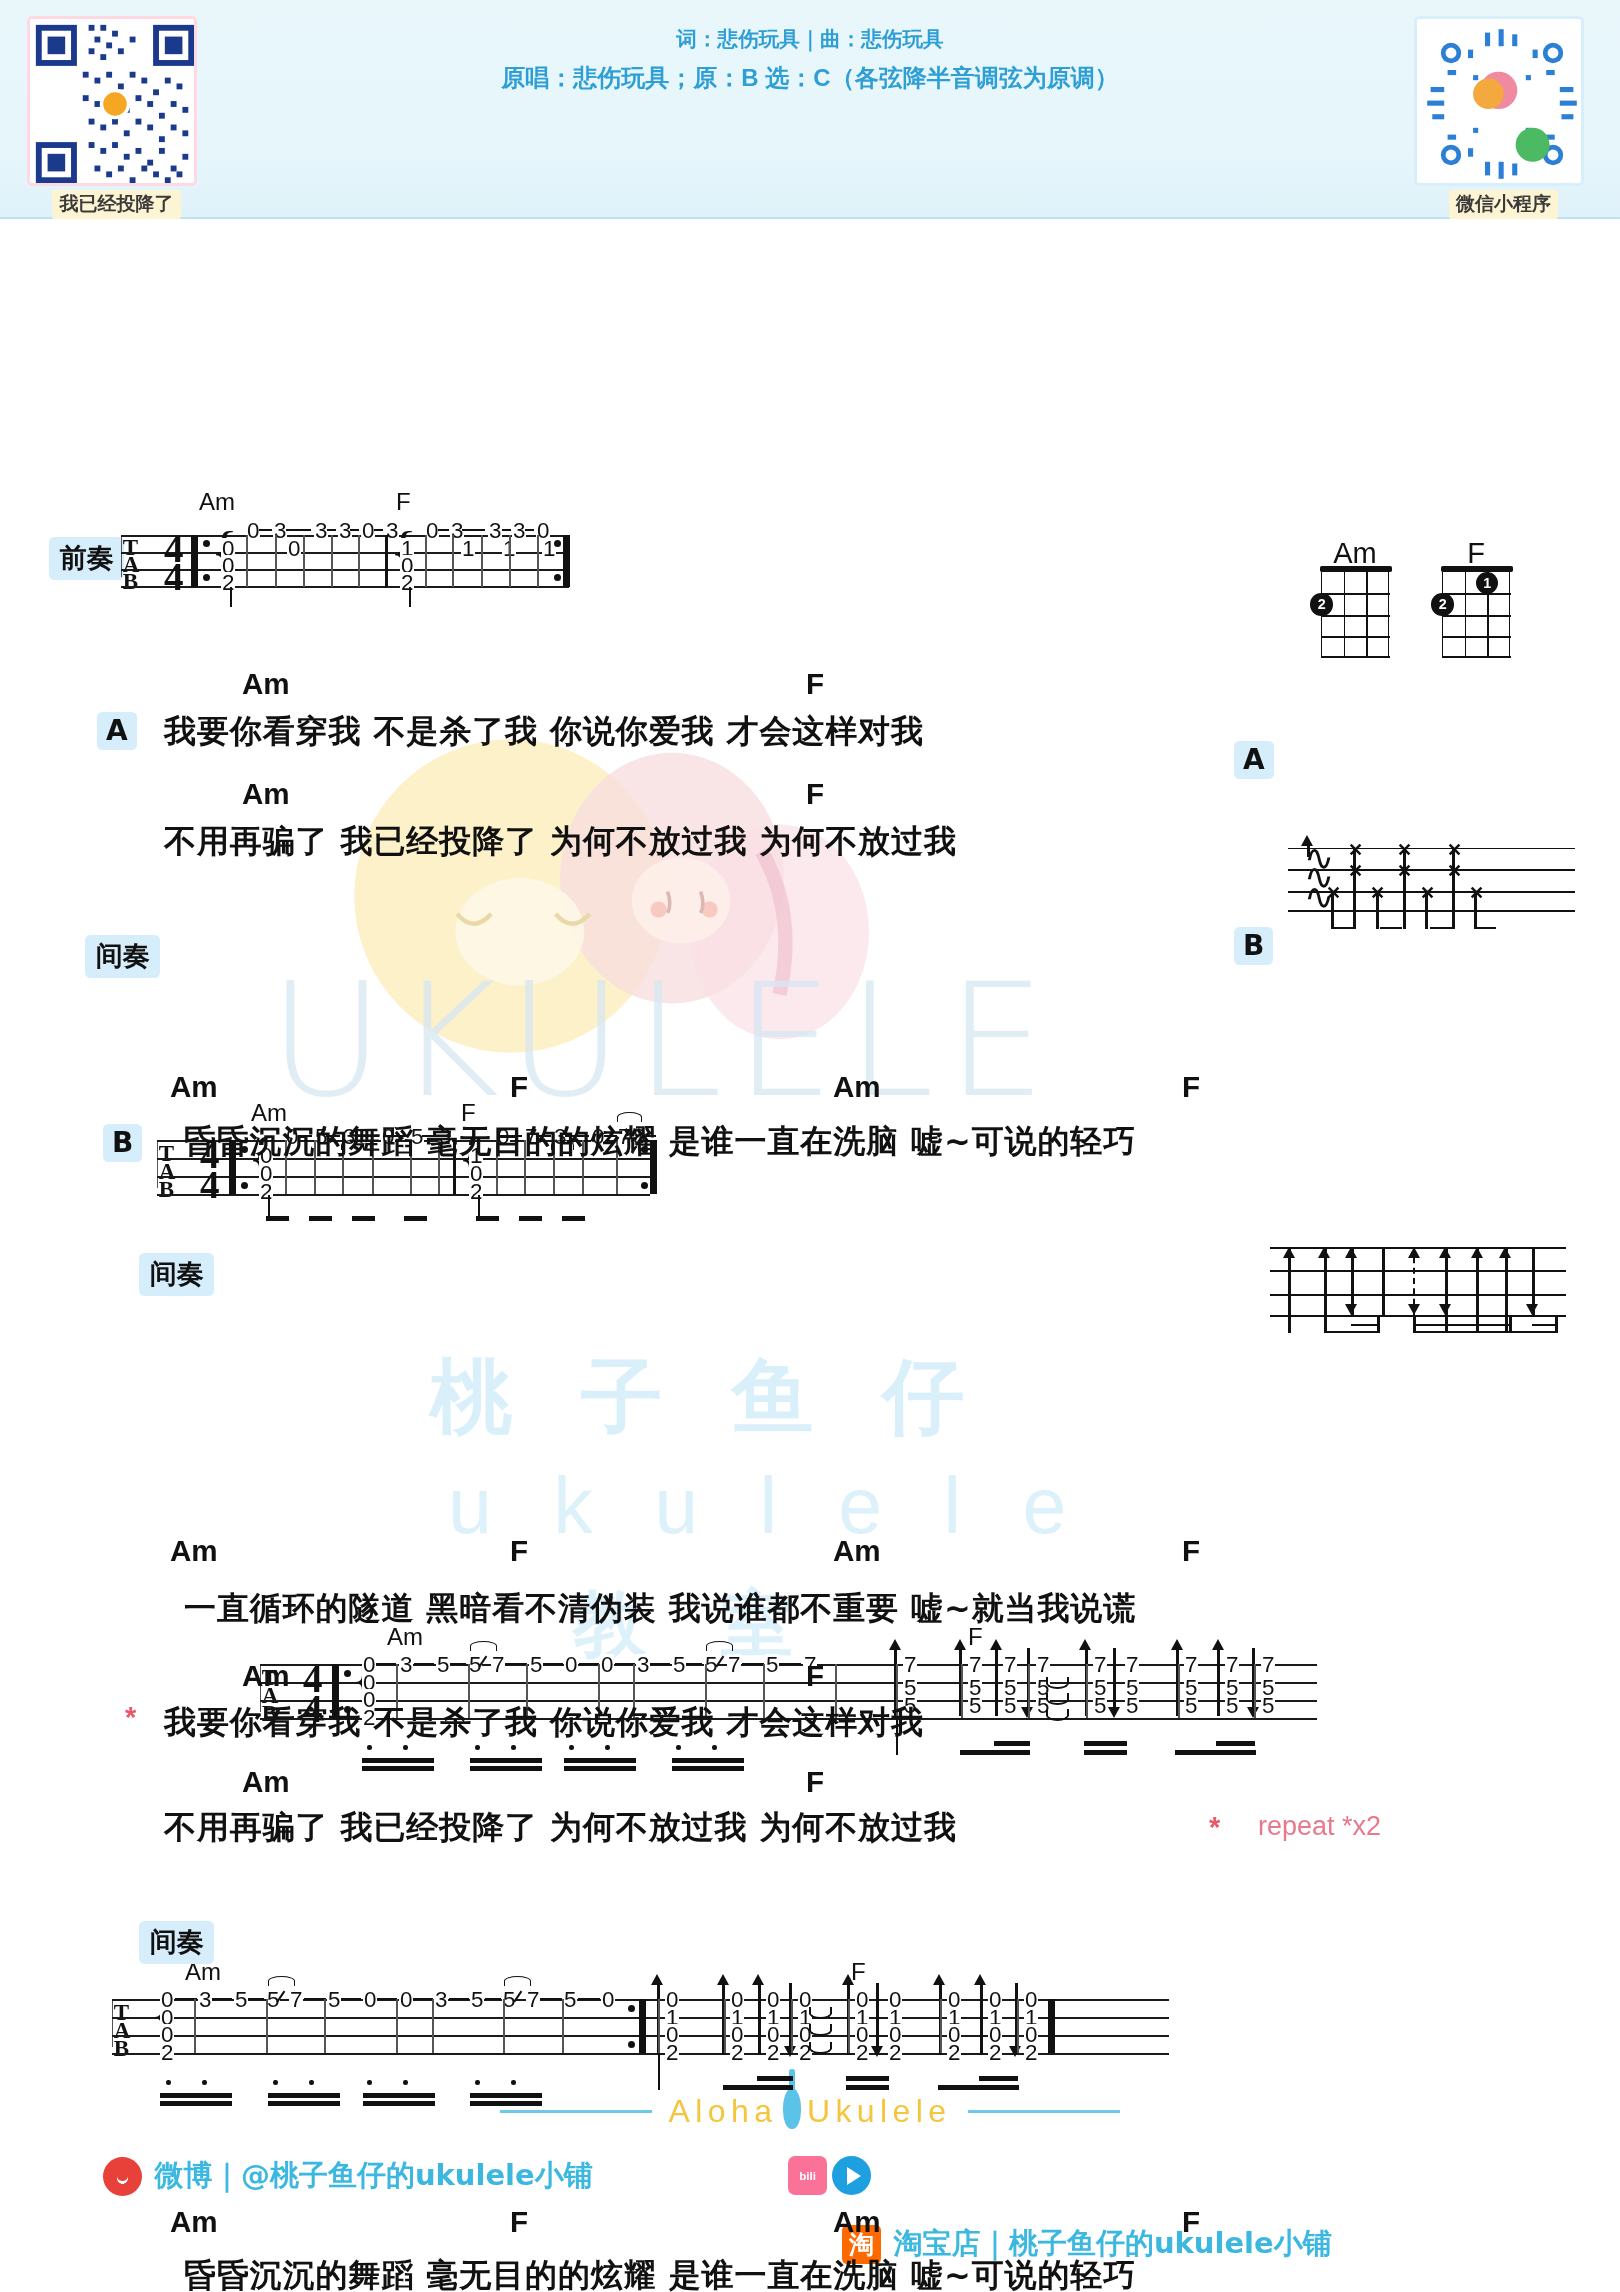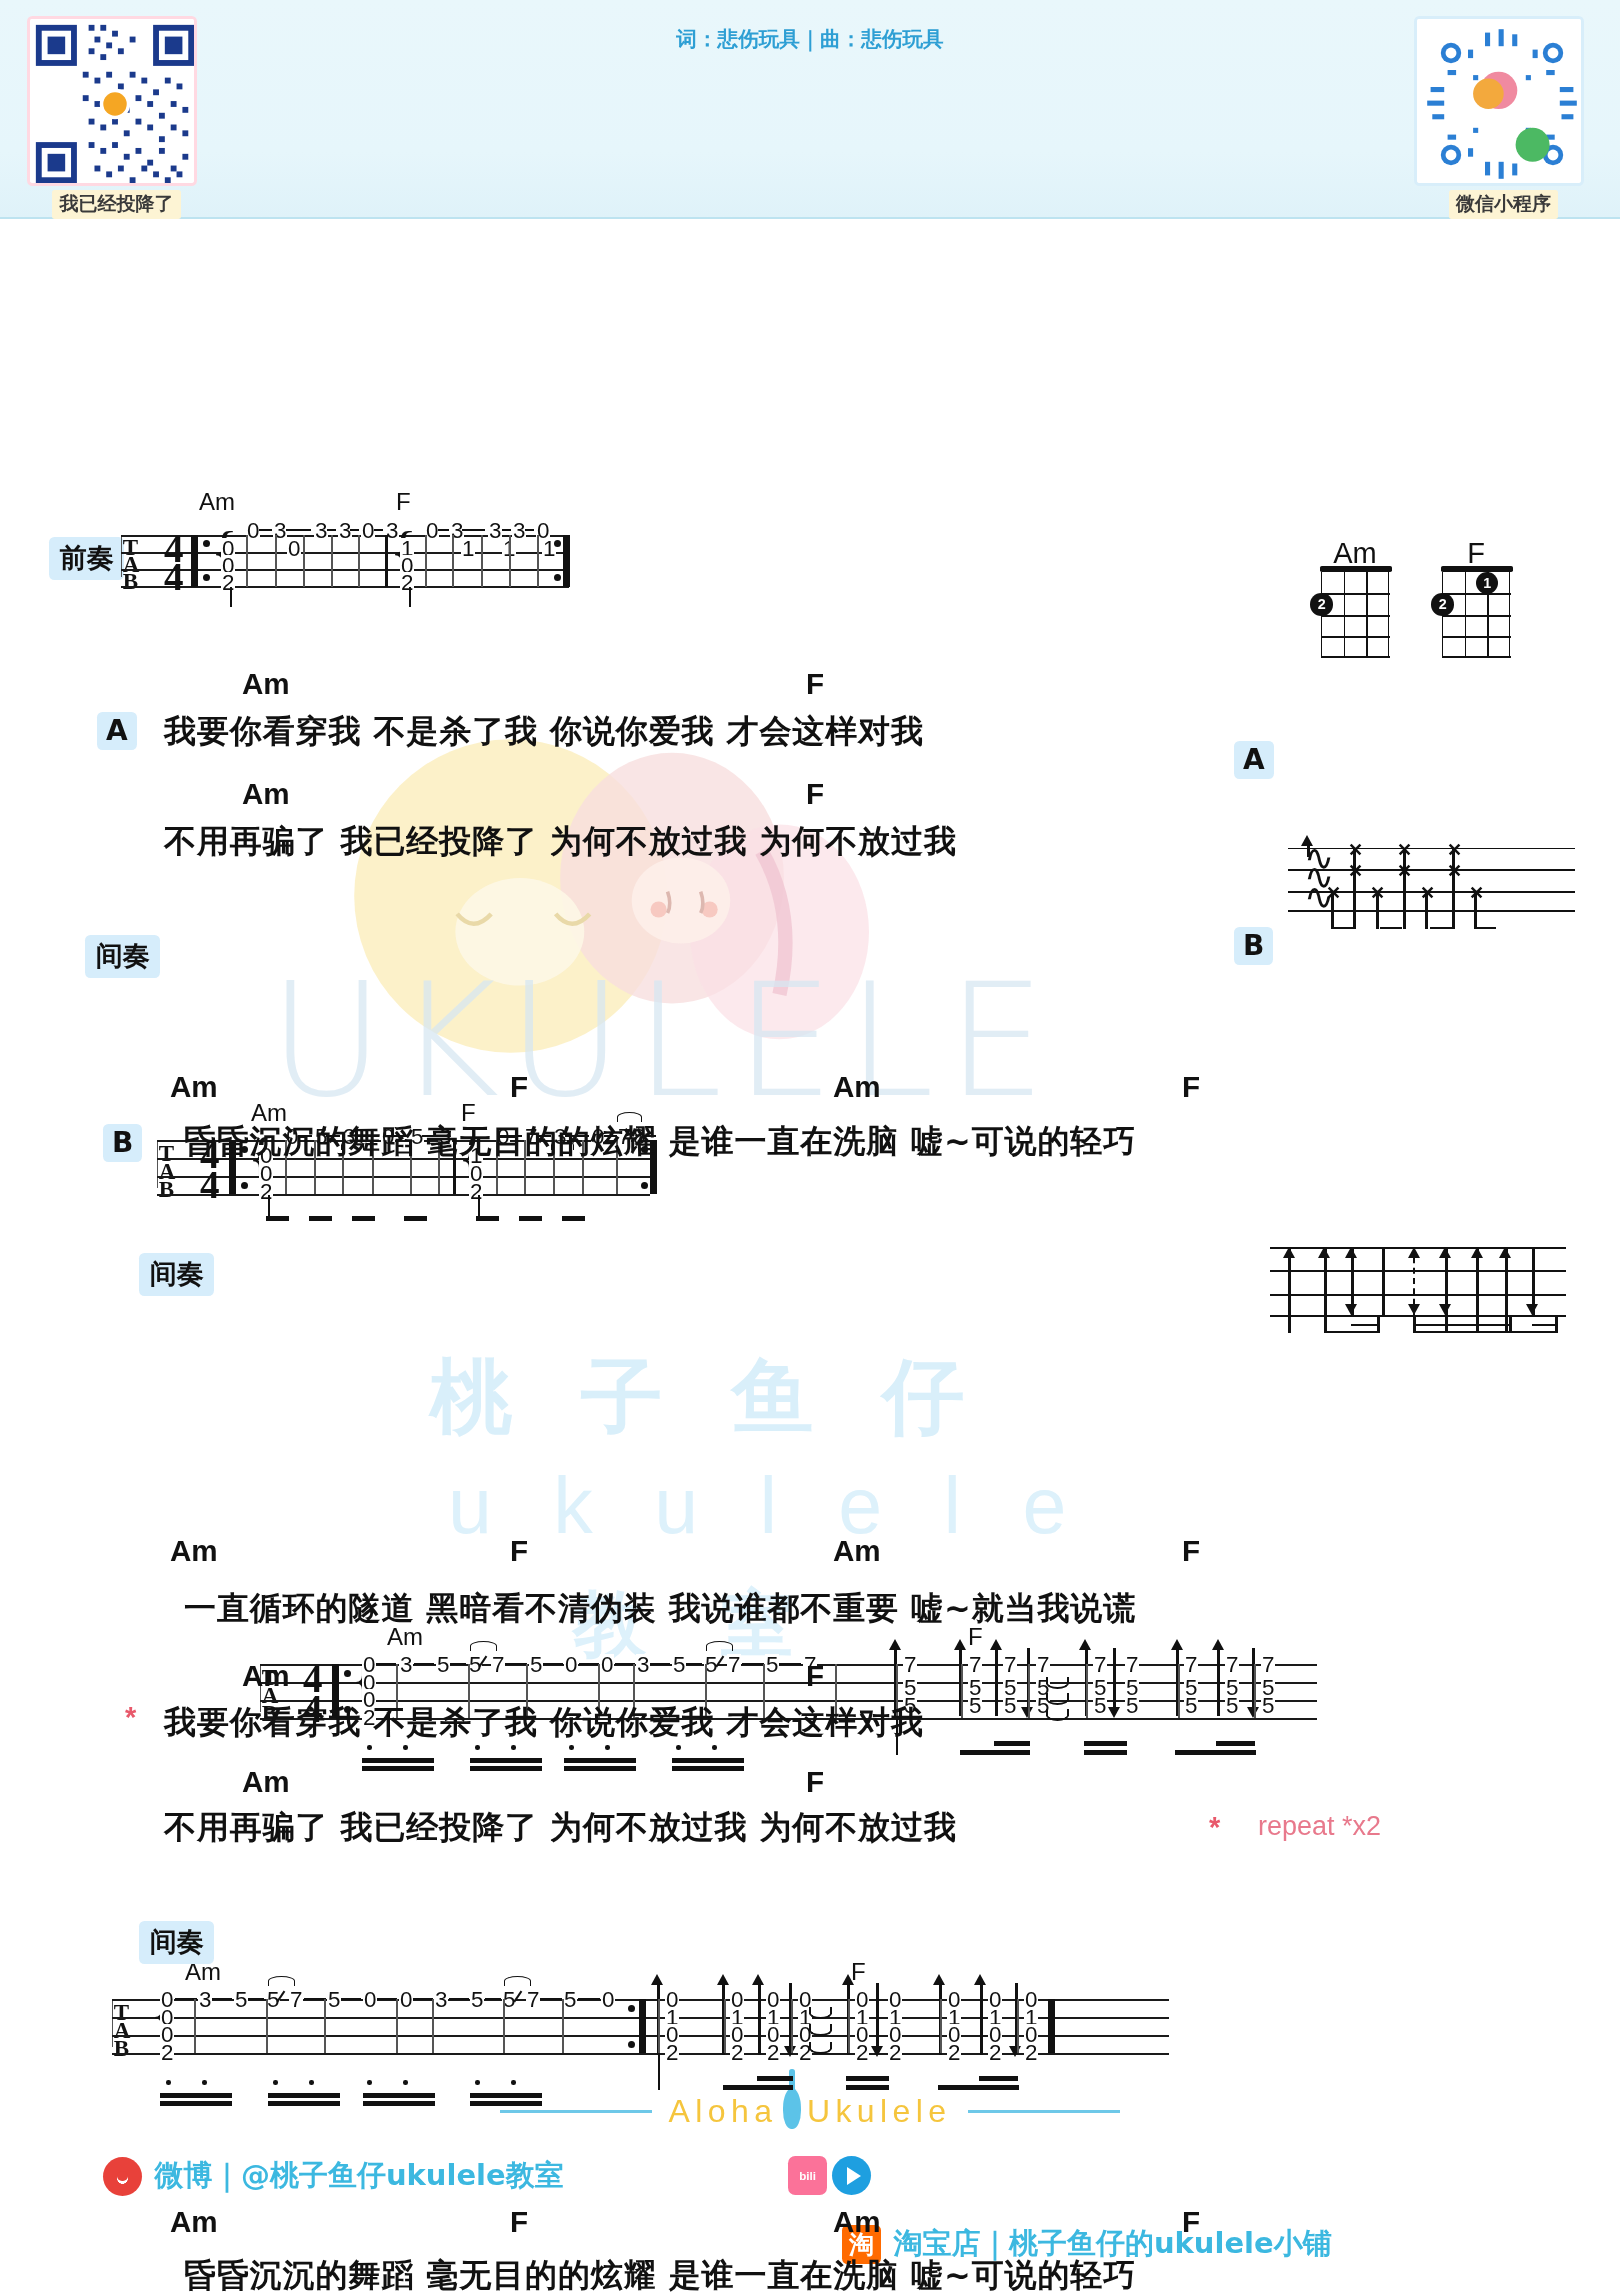--- a/index.html
+++ b/index.html
@@ -328,20 +328,21 @@
         </g>
         <circle cx="14.5" cy="14.5" r="2.6" fill="#fff"></circle>
         <circle cx="14.5" cy="14.5" r="2.0" fill="#f5a623"></circle>
       </svg>
     </div>
     <div class="qr-caption">我已经投降了</div>
   </div>
 
   <div class="title-block">
     <div class="credits">词：悲伤玩具｜曲：悲伤玩具</div>
+    <div class="key-line">原唱：悲伤玩具；原：B 选：C（各弦降半音调弦为原调）</div>
   </div>
 
   <div class="qr-box qr-right">
     <div class="qr-img">
       <svg width="170" height="170" viewBox="0 0 100 100">
         <rect width="100" height="100" fill="#fff"></rect>
         <g fill="#2b7fd4">
           <circle cx="20" cy="20" r="6"></circle>
             <circle cx="20" cy="20" r="3.2" fill="#fff"></circle>
           <circle cx="80" cy="20" r="6"></circle>
@@ -1010,21 +1011,21 @@
   <span class="dline"></span>
   <span class="dtext">Aloha</span>
   <span class="uke-pin"></span>
   <span class="dtext">Ukulele</span>
   <span class="dline"></span>
 </div>
 
 <div class="footer">
   <div class="frow" style="left:103px; top:7.2px;">
     <span class="ficon ic-weibo"></span>
-    <span class="ftext">微博｜@桃子鱼仔ukulele教室</span>
+    <span class="ftext">微博｜@桃子鱼仔的ukulele小铺</span>
   </div>
   <div class="frow bili-wrap" style="left:788px; top:7.2px;">
     <span class="ficon ic-bili"></span>
     <span class="ficon ic-youku"></span>
   </div>
   <div class="frow" style="left:842px; top:75px;">
     <span class="ficon ic-taobao"></span>
     <span class="ftext">淘宝店｜桃子鱼仔的ukulele小铺</span>
   </div>
 </div>

